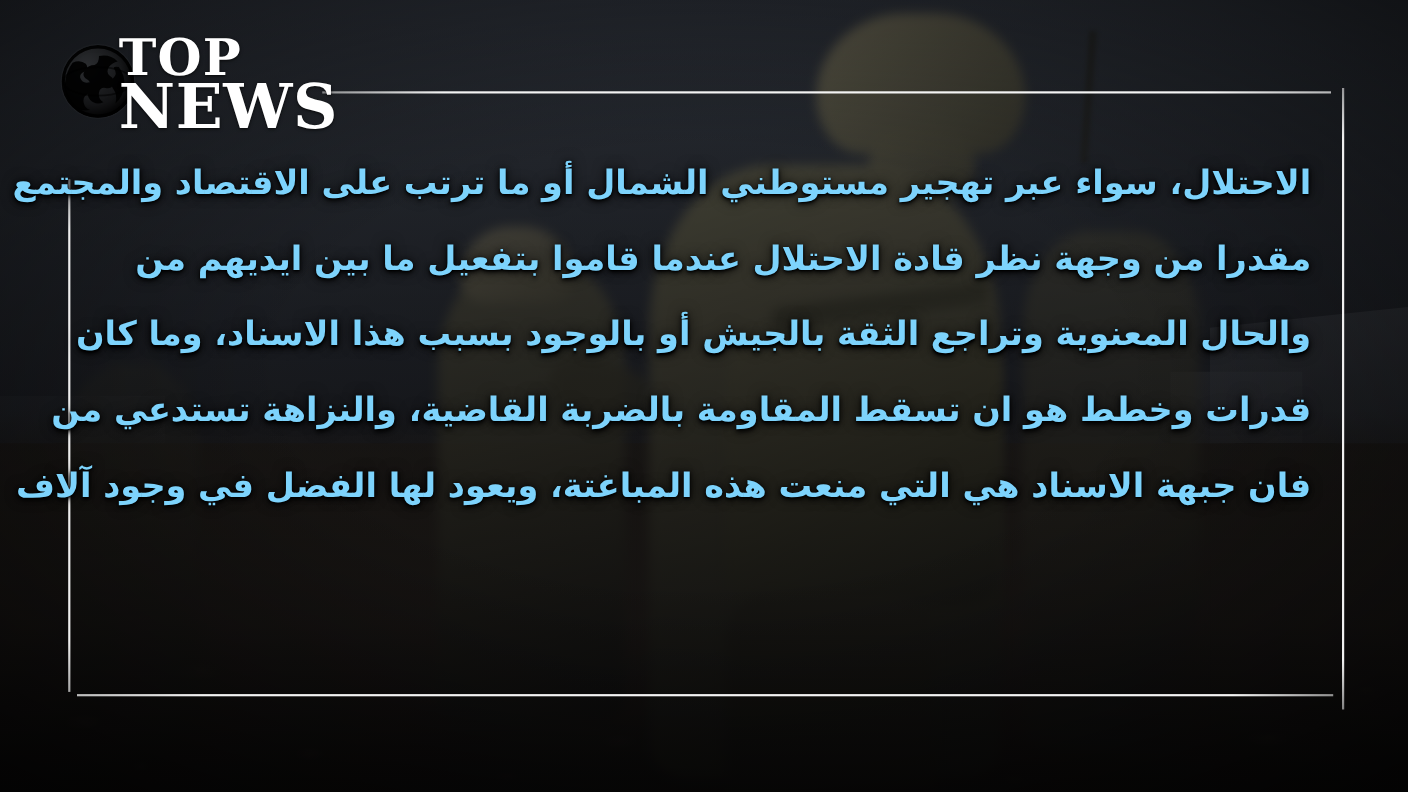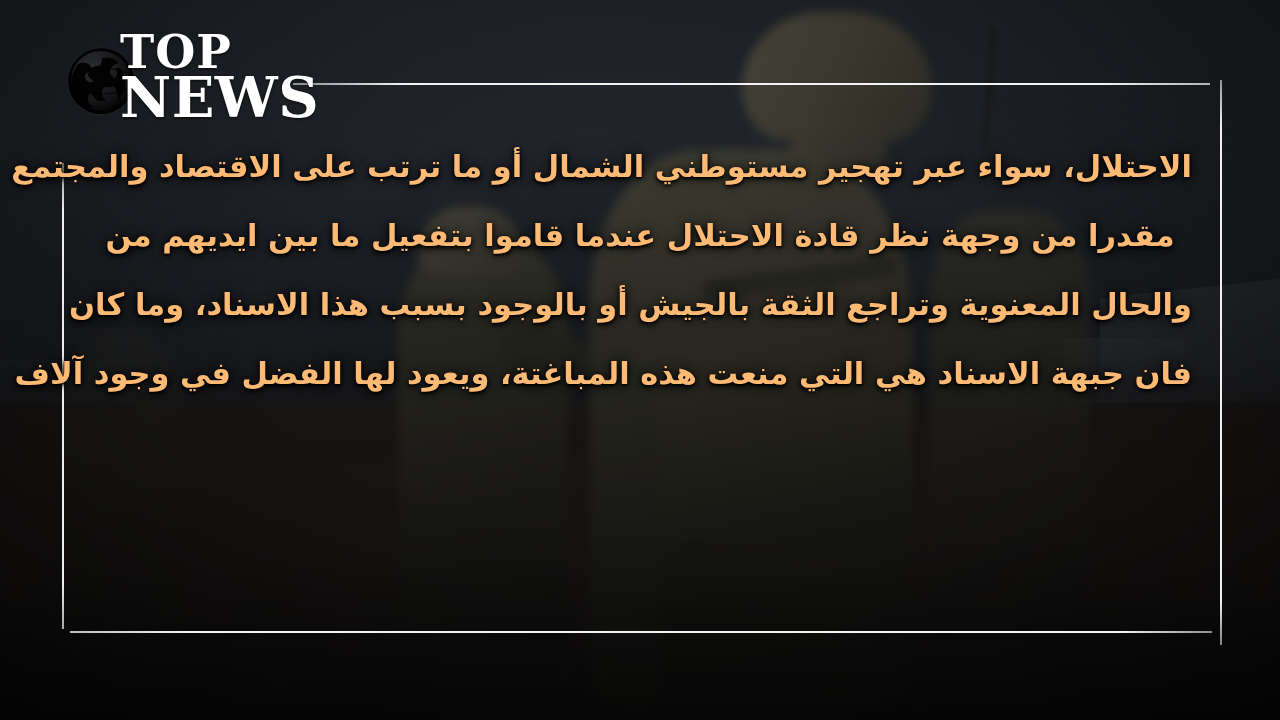--- a/index.html
+++ b/index.html
@@ -126,21 +126,21 @@
   .rule.top   {left:293px;top:83px;width:917px;height:2px;
                background:linear-gradient(90deg,rgba(233,233,233,.55),#f2f2f2 12%,#f4f4f4 88%,rgba(233,233,233,.75));}
   .rule.bottom{left:70px;top:631px;width:1142px;height:2px;
                background:linear-gradient(90deg,rgba(233,233,233,.8),#f2f2f2 10%,#f4f4f4 92%,rgba(233,233,233,.6));}
   .rule.right {left:1220px;top:80px;width:2px;height:565px;
                background:linear-gradient(180deg,rgba(233,233,233,.6),#efefef 8%,#f0f0f0 92%,rgba(233,233,233,.55));}
   .rule.left  {left:62px;top:163px;width:2px;height:466px;
                background:linear-gradient(180deg,rgba(233,233,233,.55),#ededed 10%,#eeeeee 90%,rgba(233,233,233,.7));}
 
   
-  .logo{position:absolute;left:68px;top:33px;display:flex;align-items:center;}
+  .logo{position:absolute;left:56px;top:33px;display:flex;align-items:flex-start;}
   .globe{
     position:relative;width:66px;height:66px;margin-top:8px;
     border-radius:50%;
     background:radial-gradient(circle at 34% 30%,#2b2d30 0%,#17181a 48%,#0a0a0b 78%,#050505 100%);
     box-shadow:inset -3px -4px 9px rgba(0,0,0,.85),0 0 2px rgba(255,255,255,.10);
     overflow:hidden;flex:none;
   }
   .globe svg{position:absolute;left:0;top:0;width:66px;height:66px;}
   .wordmark{
     margin-left:-14px;
@@ -149,22 +149,22 @@
     letter-spacing:.5px;
     text-shadow:0 1px 3px rgba(0,0,0,.75);
     position:relative;z-index:2;
   }
   .wordmark .l1{font-size:46px;display:block;letter-spacing:1px;}
   .wordmark .l2{font-size:56px;display:block;letter-spacing:.5px;}
 
   
   .copy{
     position:absolute;left:88px;top:132px;width:1104px;
-    direction:rtl;text-align:center;
-    color:#fdba74;
+    direction:rtl;text-align:right;
+    color:#7dd3fc;
     font-family:"DejaVu Sans","Liberation Sans",sans-serif;
     font-weight:700;
     font-size:30.5px;
     line-height:69px;
     letter-spacing:0;
     text-shadow:0 2px 5px rgba(0,0,0,.92),0 0 12px rgba(0,0,0,.75),0 1px 2px rgba(0,0,0,1);
     white-space:nowrap;
   }
   .copy .ln{display:block;}
 </style>
@@ -222,16 +222,17 @@
     <div class="wordmark">
       <span class="l1">TOP</span>
       <span class="l2">NEWS</span>
     </div>
   </div>
 
   <div class="copy">
     <span class="ln">الاحتلال، سواء عبر تهجير مستوطني الشمال أو ما ترتب على الاقتصاد والمجتمع</span>
     <span class="ln">مقدرا من وجهة نظر قادة الاحتلال عندما قاموا بتفعيل ما بين ايديهم من</span>
     <span class="ln">والحال المعنوية وتراجع الثقة بالجيش أو بالوجود بسبب هذا الاسناد، وما كان</span>
+    <span class="ln">قدرات وخطط هو ان تسقط المقاومة بالضربة القاضية، والنزاهة تستدعي من</span>
     <span class="ln">فان جبهة الاسناد هي التي منعت هذه المباغتة، ويعود لها الفضل في وجود آلاف</span>
   </div>
 
 </div>
 
 </body></html>

